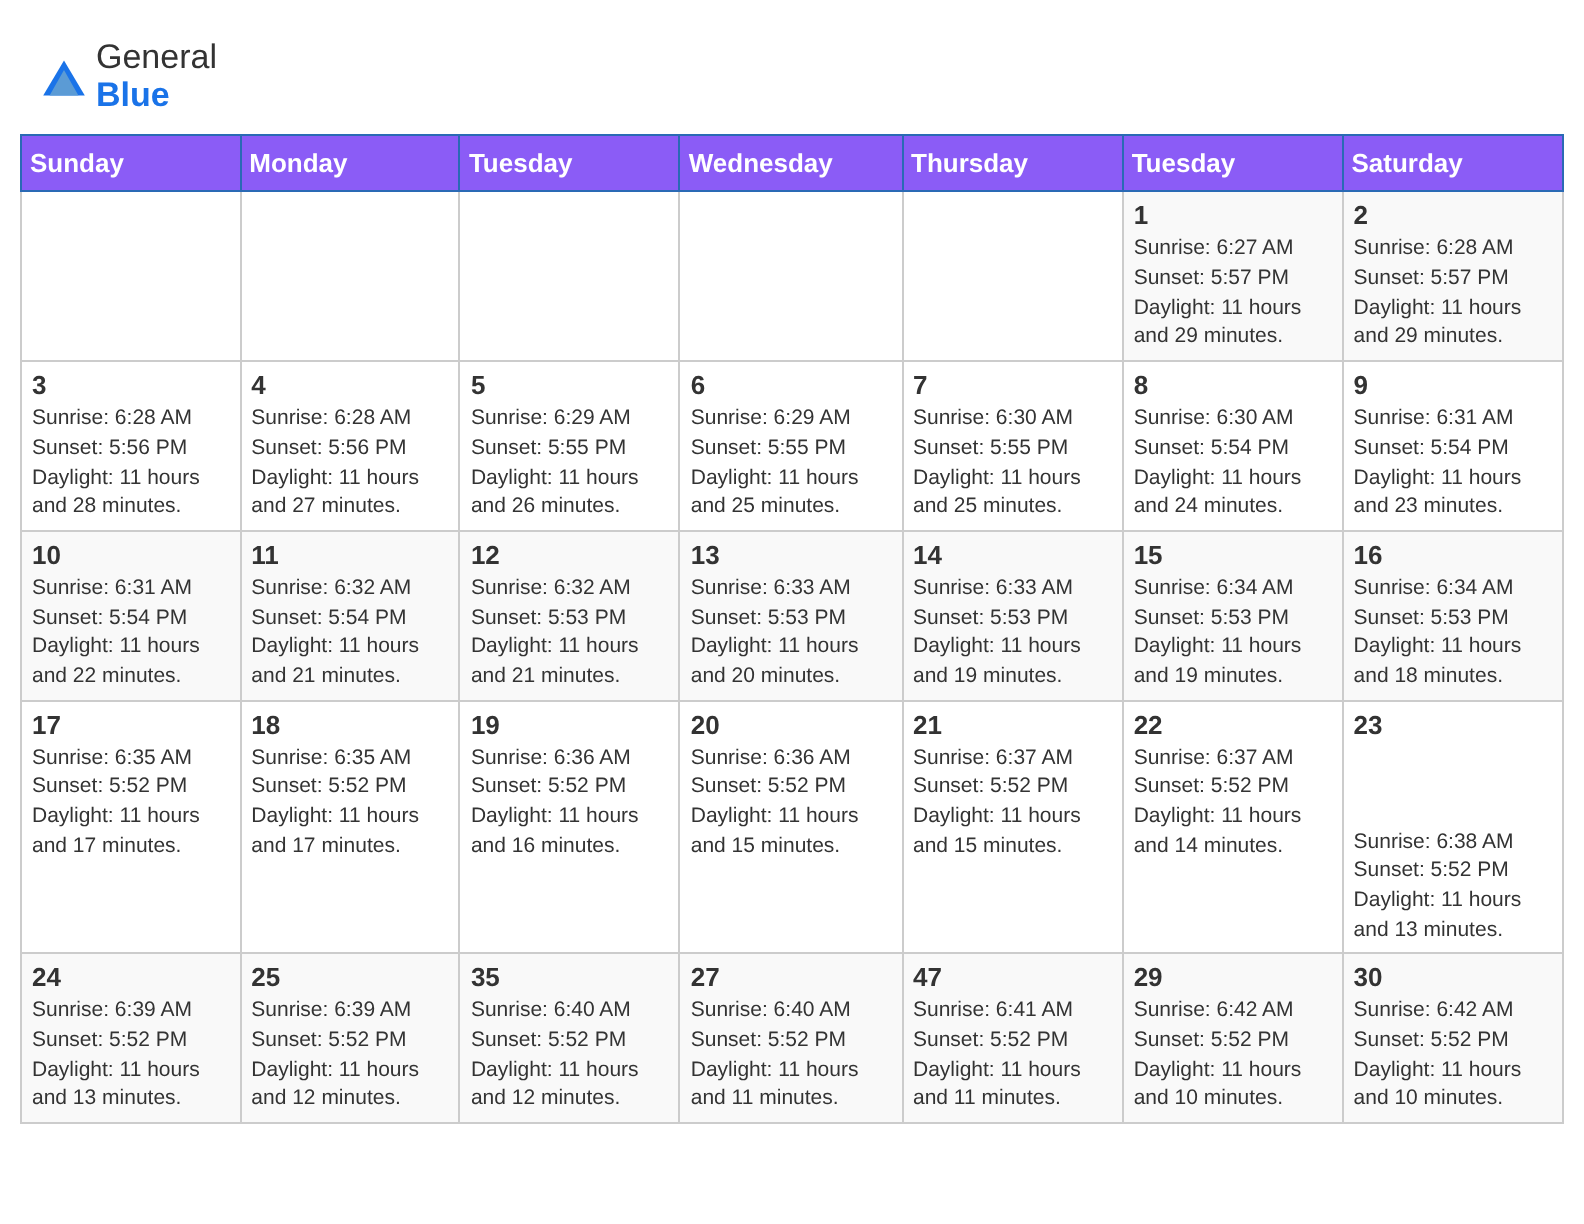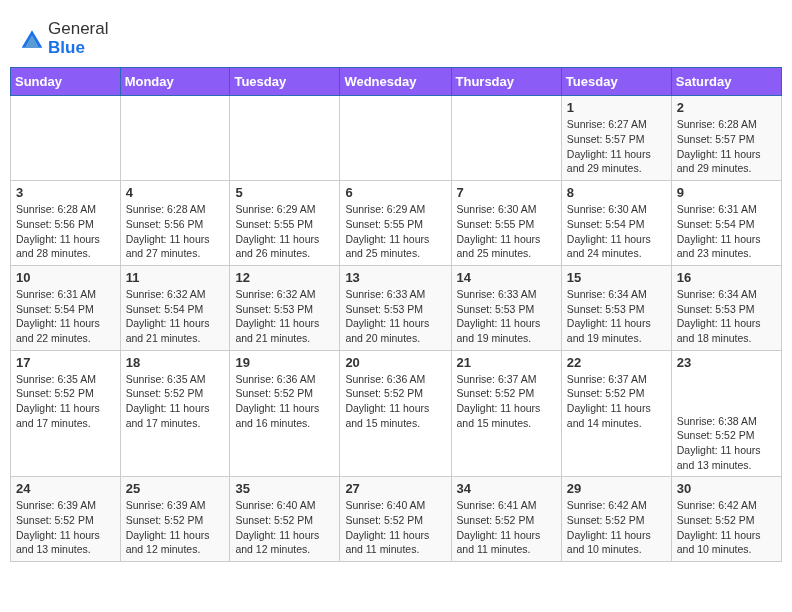--- a/index.html
+++ b/index.html
@@ -285,21 +285,21 @@
 Sunset: 5:52 PM
 Daylight: 11 hours and 12 minutes.</div>
         </td>
         <td>
           <span class="day-number">27</span>
           <div class="day-info" style="white-space: pre-line;">Sunrise: 6:40 AM
 Sunset: 5:52 PM
 Daylight: 11 hours and 11 minutes.</div>
         </td>
         <td>
-          <span class="day-number">34</span>
+          <span class="day-number">47</span>
           <div class="day-info" style="white-space: pre-line;">Sunrise: 6:41 AM
 Sunset: 5:52 PM
 Daylight: 11 hours and 11 minutes.</div>
         </td>
         <td>
           <span class="day-number">29</span>
           <div class="day-info" style="white-space: pre-line;">Sunrise: 6:42 AM
 Sunset: 5:52 PM
 Daylight: 11 hours and 10 minutes.</div>
         </td>

